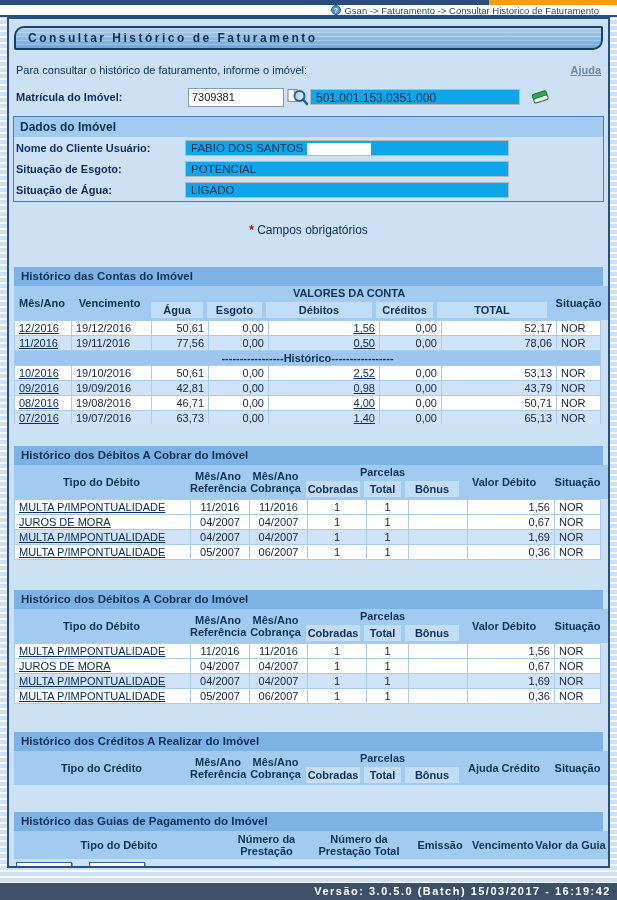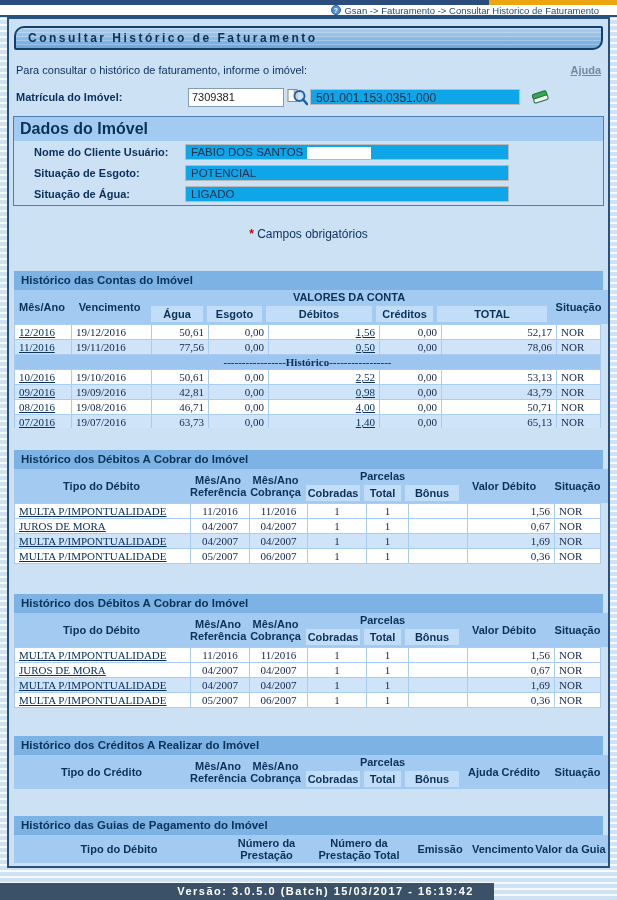--- a/index.html
+++ b/index.html
@@ -30,55 +30,55 @@
   .lbl{font-weight:bold;font-size:11px;color:#0a2f5c;}
   .matrow .lbl{width:172px;}
   .matinput{width:88px;height:15px;border:1px solid #7f9db9;font-size:11px;padding:1px 3px;
     font-family:"Liberation Sans",sans-serif;color:#1a1a1a;}
   .grayfield{background:#0ea5e9;border:1px solid #b9b9b9;height:16px;line-height:16px;
     font-size:12px;color:#24324a;padding:0 5px;box-sizing:border-box;white-space:nowrap;overflow:hidden;}
   .inscricao{width:210px;margin-left:2px;}
   .icobtn{display:inline-block;cursor:pointer;line-height:0;}
   
   .dados{margin:0 4px;border:1px solid #4d7db1;background:#cde1f5;}
-  .dados .dhead{background:#a3cbf1;color:#0a3158;font-weight:bold;font-size:16px;padding:3px 6px;}
+  .dados .dhead{background:#a3cbf1;color:#0a3158;font-weight:bold;font-size:12px;padding:3px 6px;}
   .drow{display:flex;align-items:center;height:20px;margin:1px 1px;}
-  .drow .lbl{width:170px;padding-left:19px;box-sizing:border-box;}
+  .drow .lbl{width:170px;padding-left:1px;box-sizing:border-box;}
   .dval{width:324px;height:16px;line-height:15px;font-size:11.5px;}
   .redact{display:inline-block;width:64px;height:12px;background:#ffffff;vertical-align:middle;margin-left:4px;}
   .req{margin:21px 0 30px 0;text-align:center;font-size:12px;color:#0a2f5c;}
   .req .star{color:#cc0000;font-weight:bold;}
   
   .sect{margin:0 5px;}
   .band{background:#7db2e5;color:#0a3158;font-weight:bold;font-size:11.5px;height:19px;
     line-height:19px;padding-left:7px;box-sizing:border-box;}
   table{border-spacing:0;}
   .hdr{width:594px;table-layout:fixed;border-collapse:separate;background:#a3cbf1;
     color:#0b3159;font-weight:bold;font-size:11px;}
   .hdr td{padding:1px 1px;text-align:center;vertical-align:middle;line-height:12px;}
   .hdr td.sub{background:#c2ddf8;border:2px solid #a3cbf1;height:14px;}
-  .bodywrap{display:flex;align-items:flex-start;overflow:hidden;font-family:Liberation Serif, serif;}
+  .bodywrap{display:flex;align-items:flex-start;overflow:hidden;}
   .data{width:578px;table-layout:fixed;border-collapse:separate;border-spacing:1px;
     background:#a9cdf0;font-size:11px;color:#14244c;}
   .data td{background:#ffffff;height:13px;line-height:13px;padding:1px 4px 0 4px;
     white-space:nowrap;overflow:hidden;}
   .data tr.alt td{background:#cfe4f8;}
   .data tr.sep td{background:#9cc6ef;text-align:center;font-weight:bold;color:#0b3159;}
   .r{text-align:right;} .c{text-align:center;}
   a.lnk{color:#0a3160;text-decoration:underline;cursor:pointer;}
   
   .btnrow{margin:3px 0 0 7px;}
   .btn{width:56px;height:19px;font-size:17px;color:#0a2f5c;cursor:pointer;
     font-family:"Liberation Sans",sans-serif;
     background:linear-gradient(#ffffff,#d2d2d2);border:1px solid #37609a;
     box-shadow:1px 1px 0 #8a97a8;margin-right:13px;}
   
-  .footer{position:absolute;bottom:0;left:0;width:494px;height:17px;background:#3a5168;
+  .footer{position:absolute;bottom:0;left:0;width:617px;height:17px;background:#3a5168;
     color:#ffffff;font-weight:bold;font-size:11px;letter-spacing:1.5px;
-    text-align:right;line-height:17px;padding-right:20px;box-sizing:border-box;}
+    text-align:right;line-height:17px;padding-right:6px;box-sizing:border-box;}
 </style>
 </head>
 <body>
 
 <div class="topstrip">
   <div class="navy"></div>
   <div class="gold"></div>
 </div>
 <div class="crumbbar">
   <span class="icobtn"><svg width="10" height="10">

